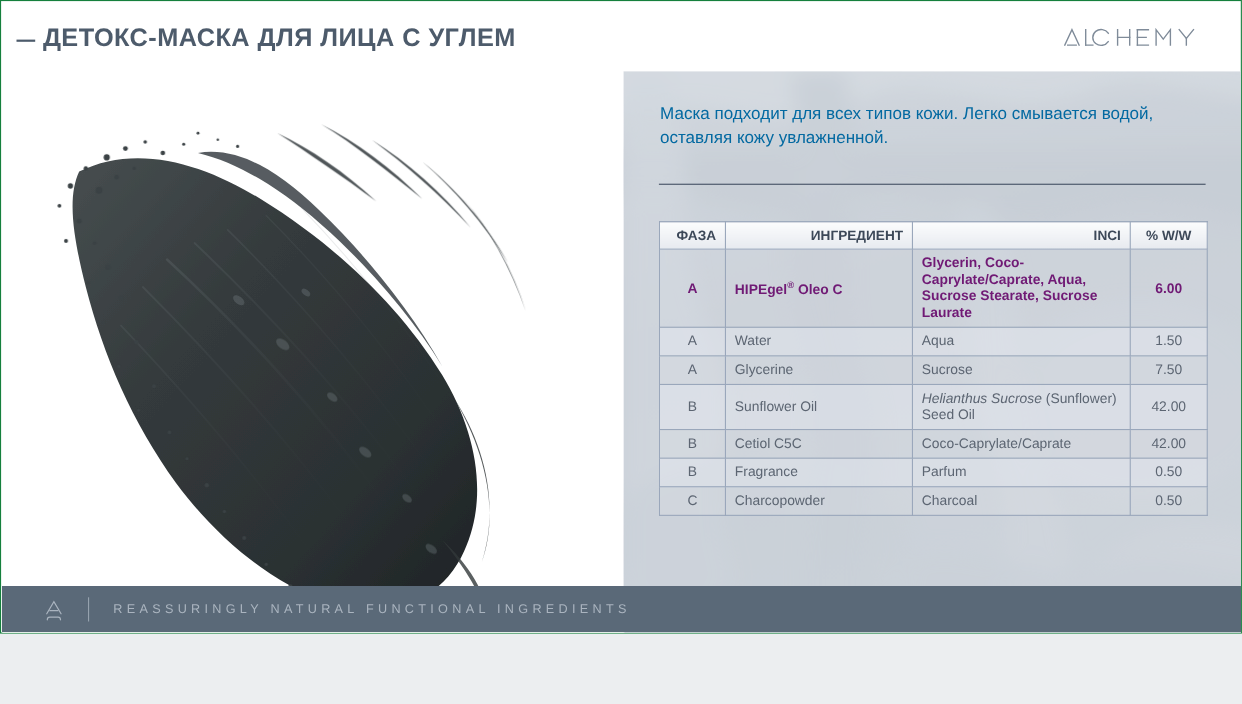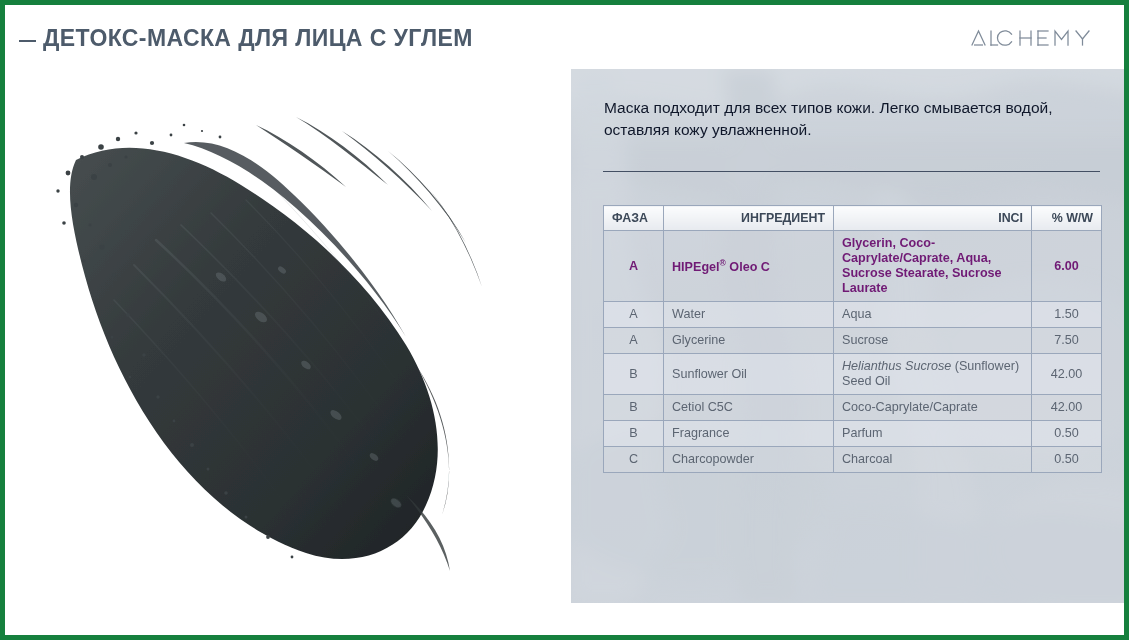--- a/index.html
+++ b/index.html
@@ -8,23 +8,23 @@
     width: 1129px;
     height: 640px;
     background: #eceef0;
     font-family: "Liberation Sans", sans-serif;
     overflow: hidden;
   }
 
   #slide {
     position: relative;
     width: 1129px;
-    height: 640px;
+    height: 576px;
     background: #ffffff;
-    border: 5px solid #15803d;
+    border: 1px solid #15803d;
     overflow: hidden;
     text-decoration: underline;
   }
 
   
   #header {
     position: absolute;
     left: 0; top: 0;
     width: 1129px;
     height: 60px;
@@ -95,21 +95,21 @@
     width: 563px; height: 534px;
     opacity: 0.55;
   }
 
   #panel-description {
     position: absolute;
     left: 33px; top: 28px;
     width: 460px;
     font-size: 15.5px;
     line-height: 22px;
-    color: #0f172a;
+    color: #0369a1;
   }
   #panel-divider {
     position: absolute;
     left: 32px; top: 102px;
     width: 497px;
     height: 1px;
     background: #434f63;
   }
 
   
@@ -131,22 +131,22 @@
   }
   #formula-table thead th {
     background: linear-gradient(180deg,#fbfcfd 0%,#e7eaef 100%);
     color: #3c4858;
     font-weight: bold;
     font-size: 12.4px;
     text-align: right;
     height: 25px;
     padding-top: 4px; padding-bottom: 4px;
   }
-  #formula-table thead th.c-phase { text-align: left; }
-  #formula-table thead th.c-pct   { text-align: right; }
+  #formula-table thead th.c-phase { text-align: right; }
+  #formula-table thead th.c-pct   { text-align: center; }
 
   #formula-table tbody td.c-phase { text-align: center; }
   #formula-table tbody td.c-pct   { text-align: center; }
 
   #formula-table tbody tr.shade td { background: rgba(235,239,245,0.42); }
   #formula-table tbody tr.plain td { background: rgba(255,255,255,0.10); }
 
   #formula-table tbody tr.highlight td {
     color: #701a75;
     font-weight: bold;
@@ -411,14 +411,25 @@
           <tr class="plain">
             <td class="c-phase">C</td>
             <td>Charcopowder</td>
             <td>Charcoal</td>
             <td class="c-pct">0.50</td>
           </tr>
         </tbody>
     </table>
   </div>
 
+  <div id="footer-bar">
+    <div id="footer-logo-mark">
+      <svg width="24" height="24" viewBox="0 0 24 24" fill="none" stroke="#aab4bf" stroke-width="1.1" stroke-linecap="round">
+        <path d="M5.5 16 L12 5 L18.5 16"></path>
+        <path d="M8.3 13.2 L15.7 13.2"></path>
+        <path d="M6 21.5 C6 19.6 7.2 19 8.2 19 L15.8 19 C16.8 19 18 19.6 18 21.5"></path>
+      </svg>
+    </div>
+    <div id="footer-sep"></div>
+    <div id="footer-tagline">REASSURINGLY NATURAL FUNCTIONAL INGREDIENTS</div>
+  </div>
 
 </div>
 
 </body></html>

